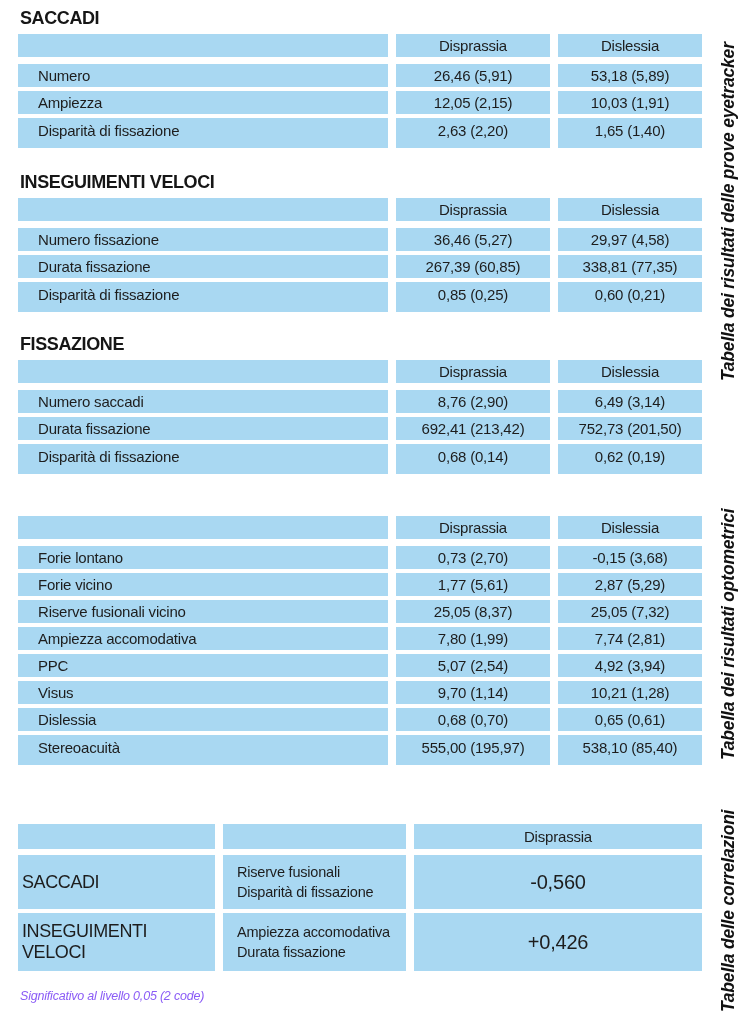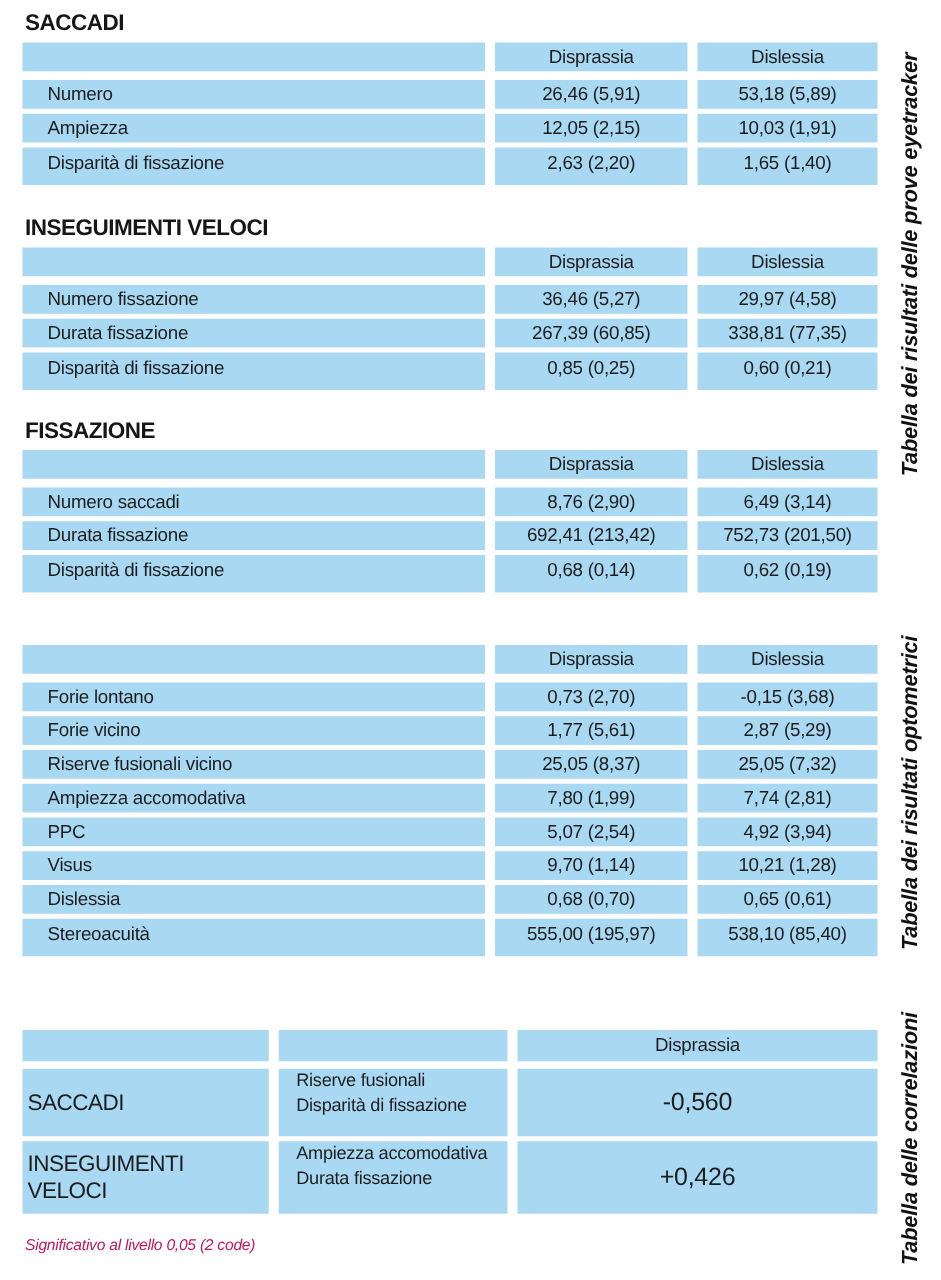--- a/index.html
+++ b/index.html
@@ -35,27 +35,27 @@
   .t-row.t-last .cell { height:30px; align-items:flex-start; padding-top:4px; }
 
   
   .corr-row { display:flex; gap:8px; margin-bottom:4px; }
   .corr-hdr { margin-bottom:6px; }
   .corr-hdr .cell { height:25px; }
   .corr-body .cell { height:54px; }
   .corr-row.corr-last .cell { height:58px; }
   .k1 { width:197px; padding-left:4px; font-size:18px; letter-spacing:-0.4px; }
   .k2 { width:183px; padding-left:14px; font-size:14.5px; line-height:1.4;
-        flex-direction:column; align-items:flex-start; justify-content:flex-start; }
+        flex-direction:column; align-items:flex-start; justify-content:center; }
   .k3 { width:288px; justify-content:center; font-size:20px; }
   .corr-hdr .k3 { font-size:15px; }
 
   .footnote {
     margin-top:18px; margin-left:2px;
-    font-style:italic; font-size:12.5px; letter-spacing:-0.2px; color:#be185d;
+    font-style:italic; font-size:12.5px; letter-spacing:-0.2px; color:#8b5cf6;
   }
 
   .side-caption {
     position:absolute; left:705px; width:46px;
     writing-mode:vertical-rl; transform:rotate(180deg);
     display:flex; align-items:center; justify-content:center;
     font-weight:bold; font-style:italic; font-size:17.5px;
     letter-spacing:-0.2px; color:#111111; white-space:nowrap;
   }
   #cap1 { top:26px;  height:372px; }

